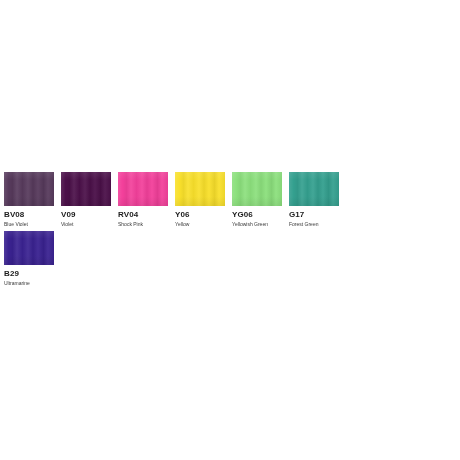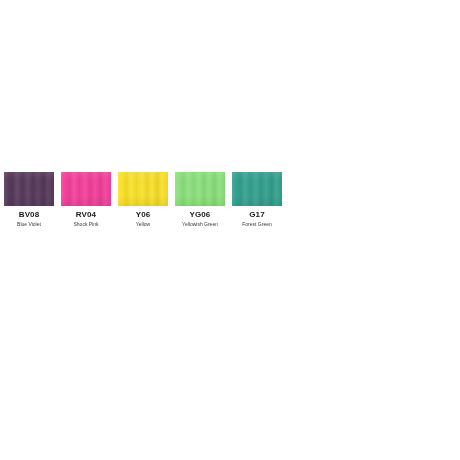--- a/index.html
+++ b/index.html
@@ -13,21 +13,20 @@
     overflow: hidden;
     font-family: "Liberation Sans", sans-serif;
     -webkit-font-smoothing: antialiased;
   }
 
   #sheet {
     position: relative;
     width: 389px;
     height: 460px;
     background: #ffffff;
-    text-align: center;
   }
 
   
   #swatch-chart {
     position: absolute;
     left: 0;
     top: 172px;
     width: 460px;
   }
 
@@ -112,20 +111,28 @@
     <div class="swatch-row">
       <div class="swatch-cell">
         <div class="swatch-chip" style="background-color: rgb(87, 58, 92);">
           <div class="bands"></div>
           <div class="sheen"></div>
         </div>
         <div class="swatch-code">BV08</div>
         <div class="swatch-name">Blue Violet</div>
       </div>
 
+      <div class="swatch-cell">
+        <div class="swatch-chip" style="background-color: rgb(75, 16, 73);">
+          <div class="bands"></div>
+          <div class="sheen"></div>
+        </div>
+        <div class="swatch-code">V09</div>
+        <div class="swatch-name">Violet</div>
+      </div>
 
       <div class="swatch-cell">
         <div class="swatch-chip" style="background-color: rgb(243, 64, 155);">
           <div class="bands"></div>
           <div class="sheen"></div>
         </div>
         <div class="swatch-code">RV04</div>
         <div class="swatch-name">Shock Pink</div>
       </div>
 
@@ -154,18 +161,26 @@
           <div class="bands"></div>
           <div class="sheen"></div>
         </div>
         <div class="swatch-code">G17</div>
         <div class="swatch-name">Forest Green</div>
       </div>
     </div>
 
     <div class="swatch-row">
 
+      <div class="swatch-cell">
+        <div class="swatch-chip" style="background-color: rgb(58, 34, 145);">
+          <div class="bands"></div>
+          <div class="sheen"></div>
+        </div>
+        <div class="swatch-code">B29</div>
+        <div class="swatch-name">Ultramarine</div>
+      </div>
 
 
     </div>
 
   </div>
 </div>
 
 </body></html>

